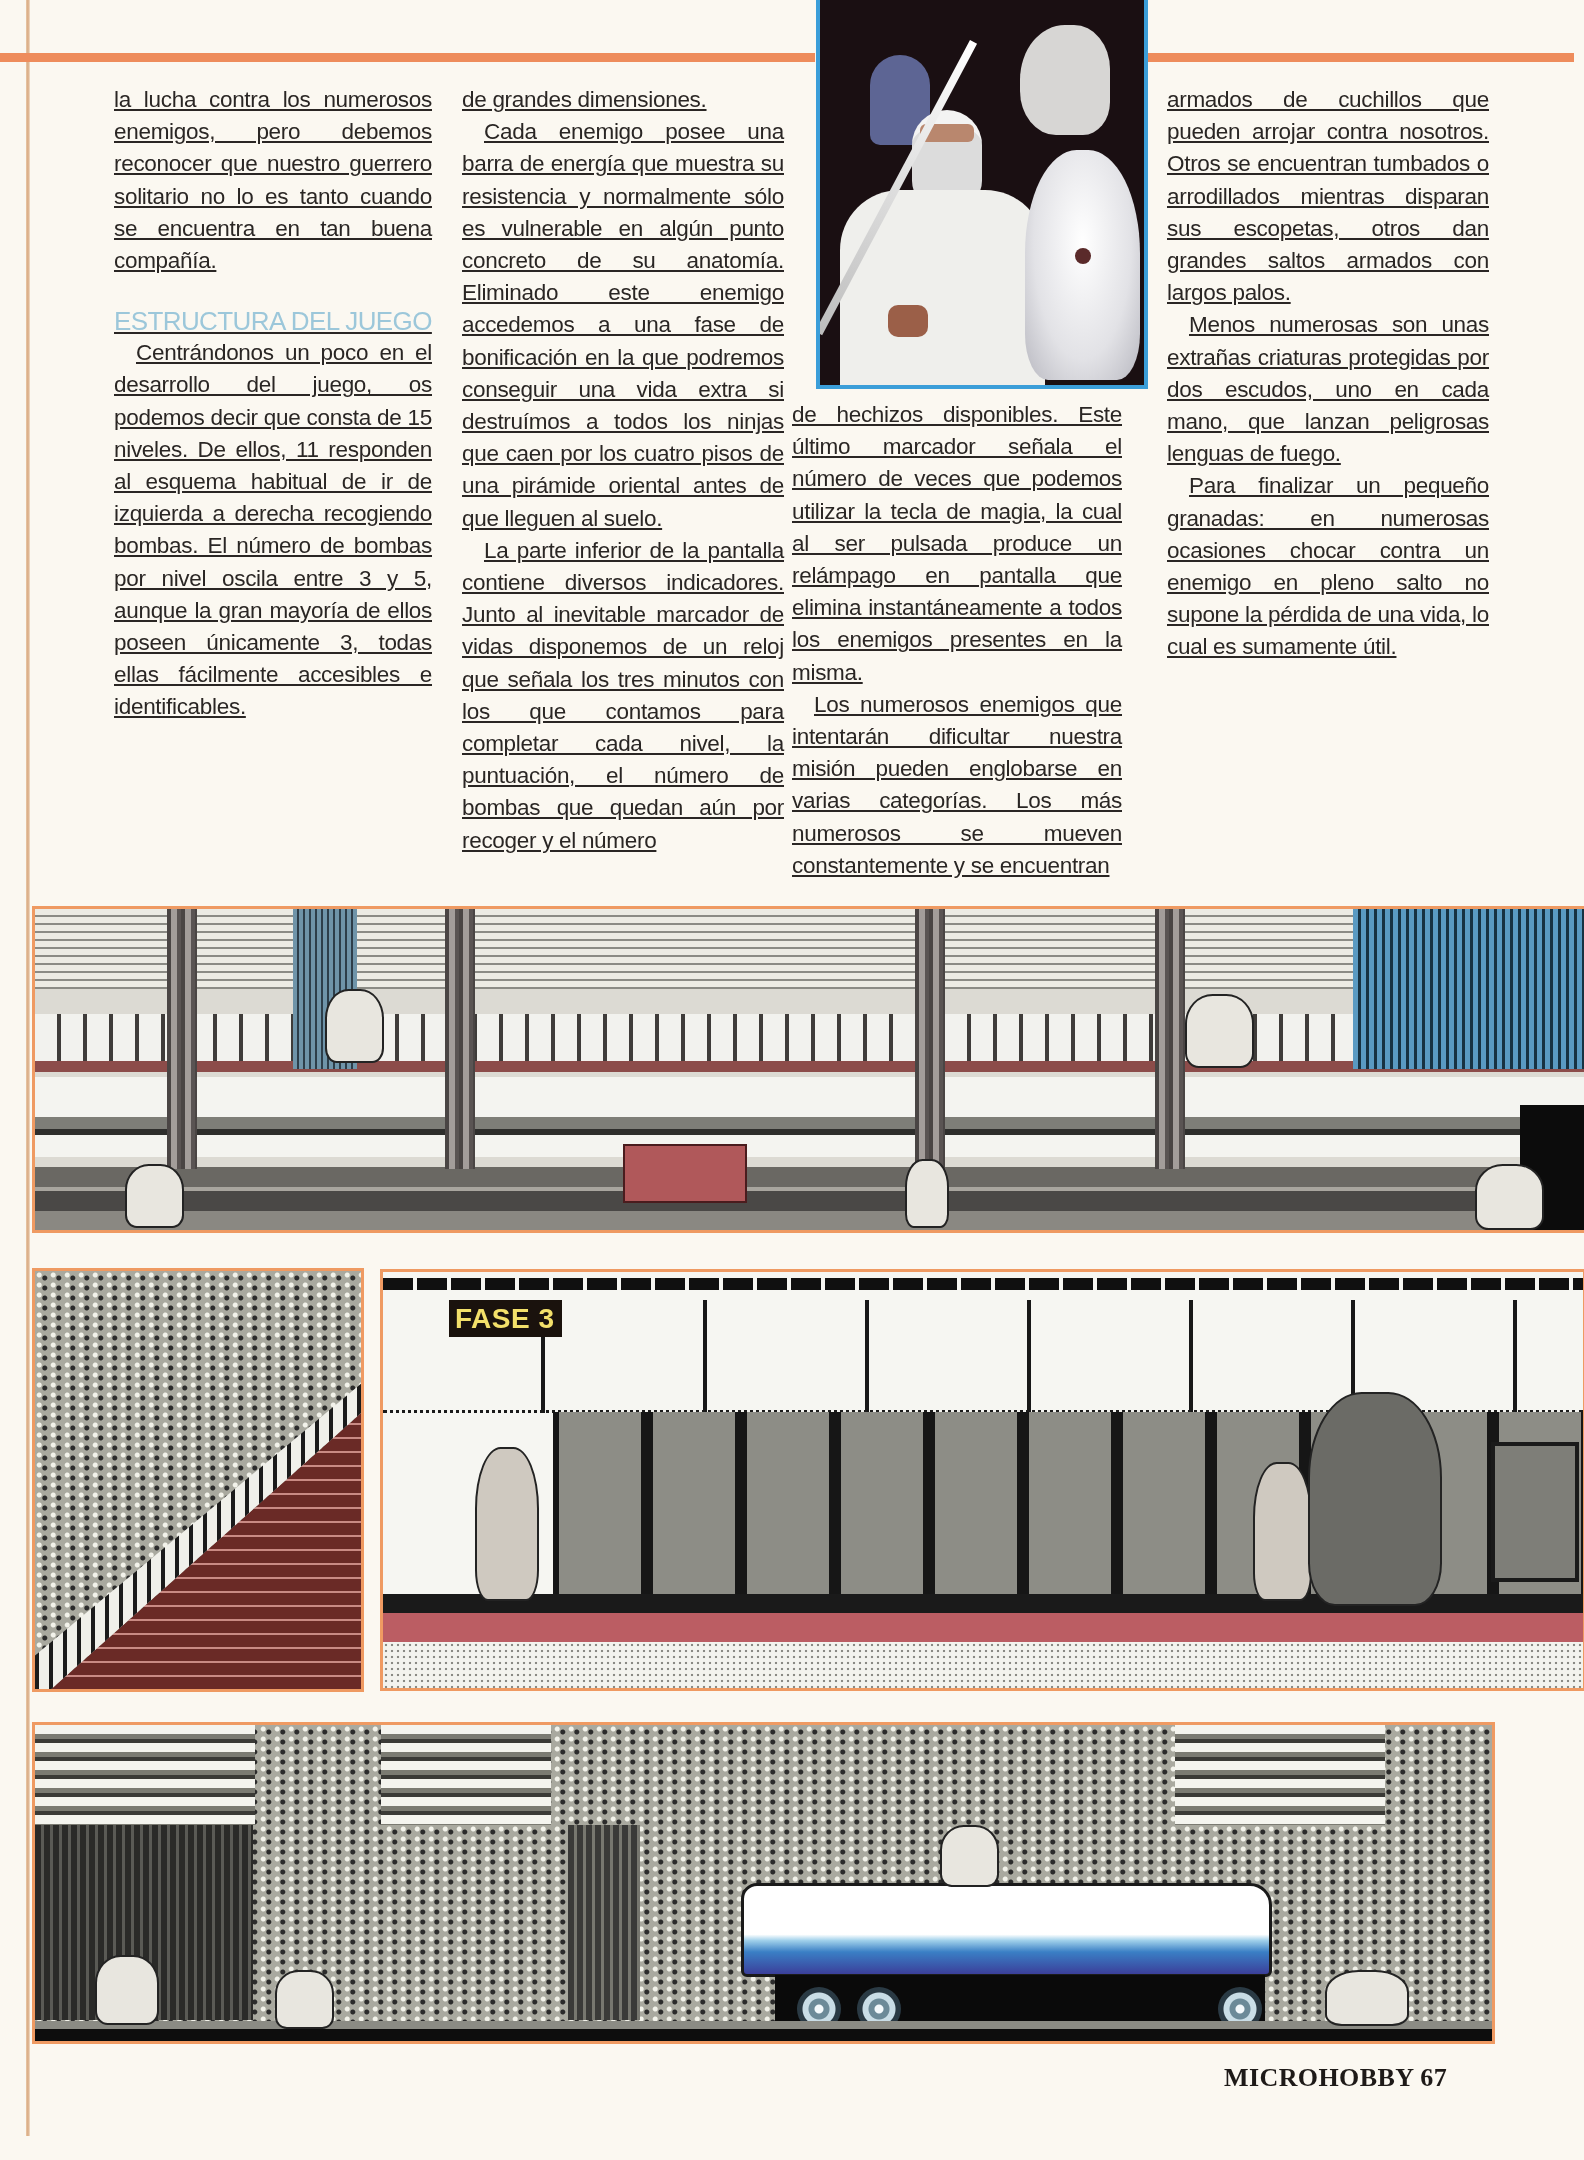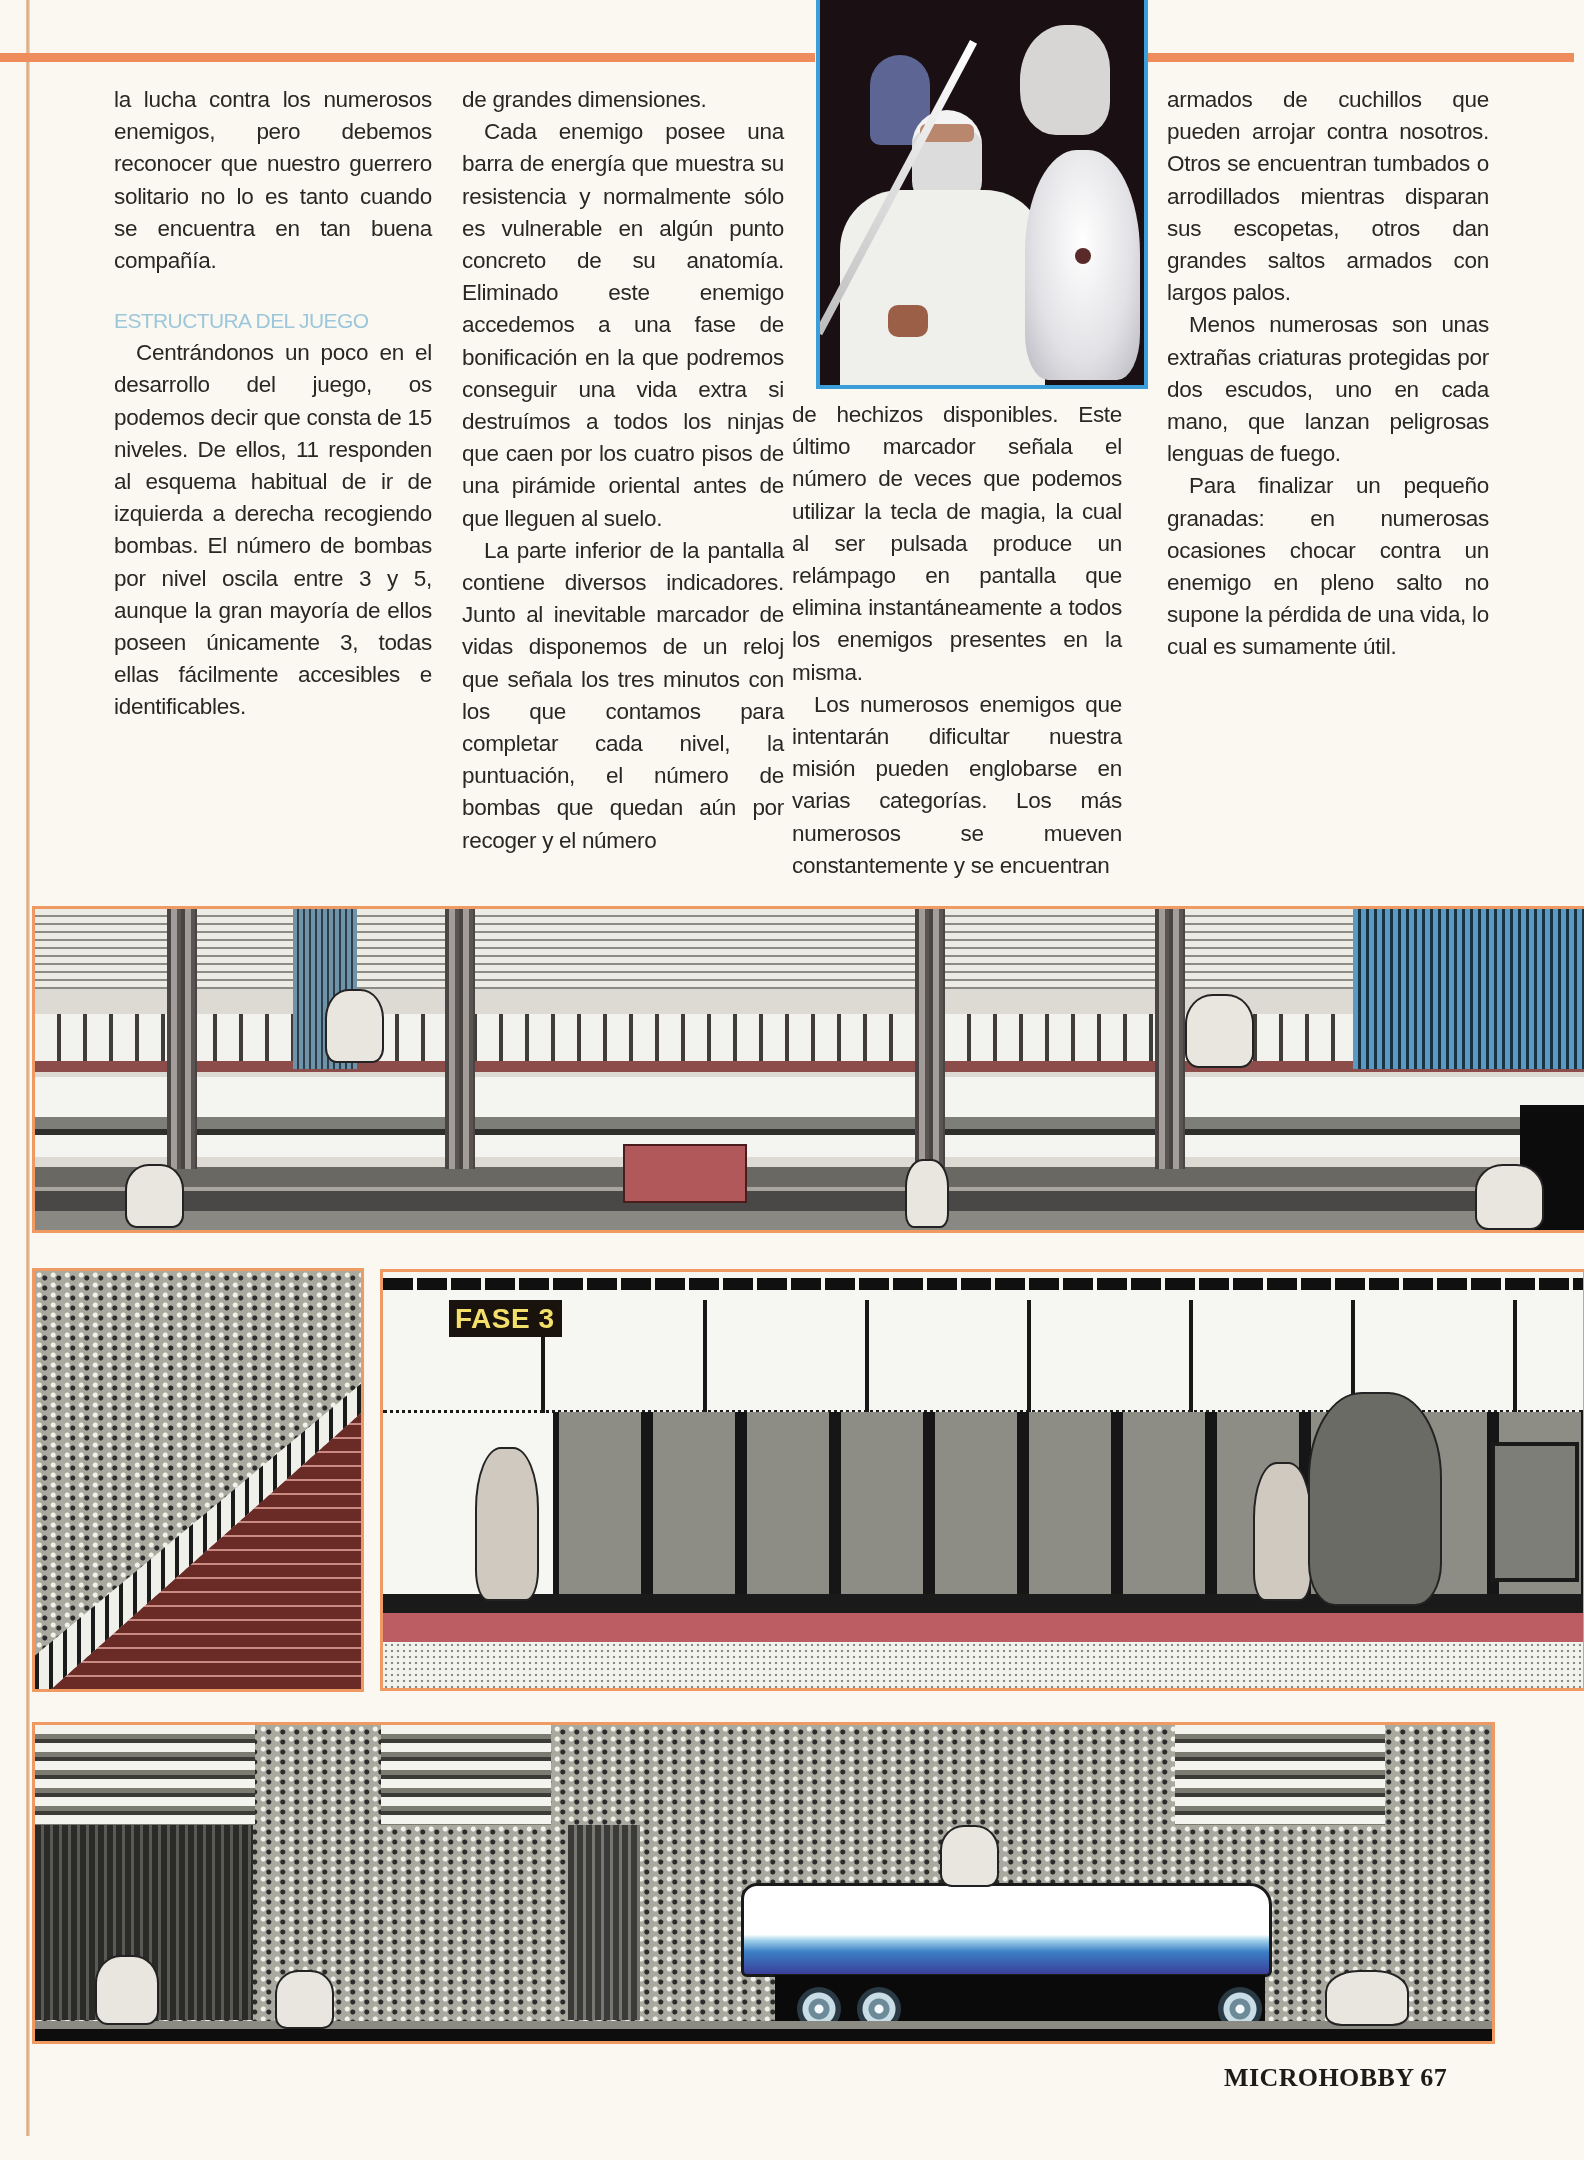--- a/index.html
+++ b/index.html
@@ -1,24 +1,24 @@
 <!DOCTYPE html>
 <html><head>
 <meta charset="utf-8">
 <style>
   html, body { margin:0; padding:0; }
   body { width:1584px; height:2160px; background:#fbf8f1; position:relative; overflow:hidden;
          font-family:"Liberation Sans", "DejaVu Sans", sans-serif; color:#2a2624; }
   .binding { position:absolute; left:26px; top:0; width:4px; height:2136px; background:linear-gradient(to right,#e9c9a8,#d8a880,#f3e1cc); }
   .rule { position:absolute; top:53px; height:9px; background:#ee8c5c; }
-  .col { position:absolute; font-size:22.5px; line-height:32.2px; letter-spacing:-0.3px; text-align:justify; }
+  .col { position:absolute; font-size:22.5px; line-height:32.2px; letter-spacing:-0.3px; text-align:justify;text-decoration:underline; }
   .col p { margin:0; }
   .col p.ind { text-indent:22px; }
   .col .sp { height:28px; }
-  .section-head { color:#9cc7da; font-size:21px; line-height:32px; letter-spacing:-0.6px; }
+  .section-head { color:#9cc7da; font-size:26px; line-height:32px; letter-spacing:-0.6px; }
   
   .photo { position:absolute; left:816px; top:0; width:324px; height:385px; background:#1a0f12;
            border:4px solid #3b9ed9; border-top:none; overflow:hidden; }
   .photo .fig { position:absolute; }
   
   .shot { position:absolute; border:3px solid #ef9a62; overflow:hidden; box-sizing:border-box;margin-left:32px; }
   .fase { position:absolute; left:66px; top:28px; background:#1a120d; color:#f3e06a; font-weight:bold;
           font-size:28px; padding:3px 8px 2px 6px; letter-spacing:0.5px; font-family:"Liberation Sans", sans-serif; }
   .footer { position:absolute; left:1224px; top:2063px; font-family:"Liberation Serif", "DejaVu Serif", serif;
             font-weight:bold; font-size:26px; letter-spacing:0.4px; color:#1e1a18; }

